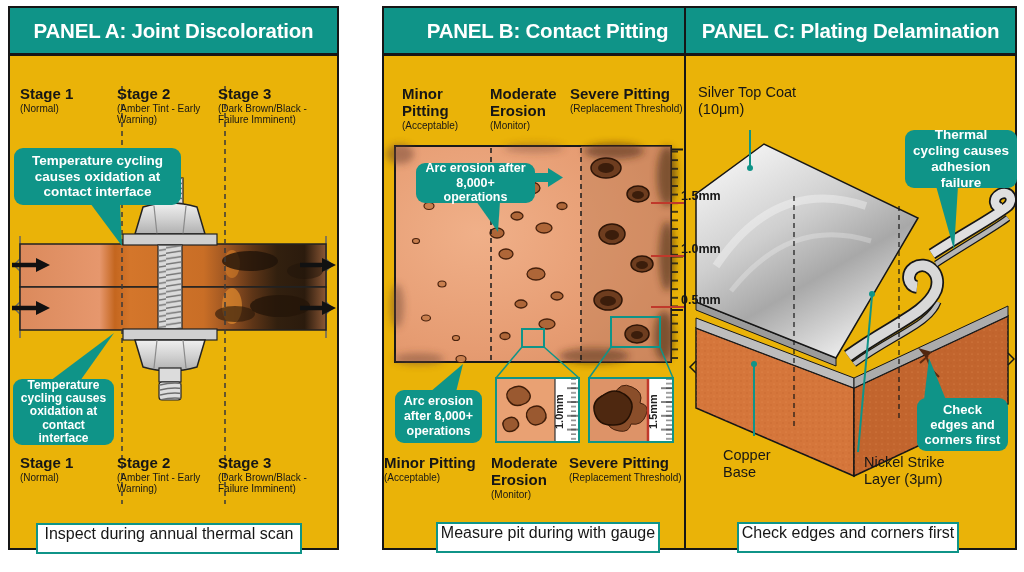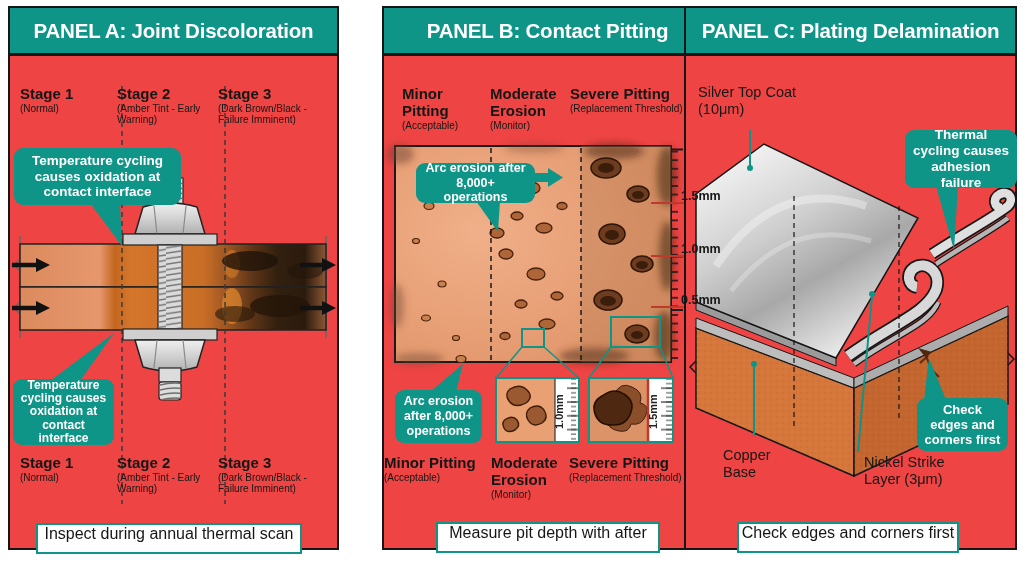--- a/index.html
+++ b/index.html
@@ -1,17 +1,17 @@
 <!DOCTYPE html>
 <html><head>
 <meta charset="utf-8">
 <style>
   html,body{margin:0;padding:0;background:#ffffff;font-family:"Liberation Sans",sans-serif;}
   .canvas{position:relative;width:1024px;height:572px;background:#fff;overflow:hidden;}
-  .panel{position:absolute;top:6px;height:544px;border:2px solid #161616;background:#ef4444;box-sizing:border-box;}
+  .panel{position:absolute;top:6px;height:544px;border:2px solid #161616;background:#eab308;box-sizing:border-box;}
   #panelA{left:8px;width:331px;}
   #panelB{left:346px;width:331px;margin-left:36px;}
   #panelC{left:684px;width:333px;}
   .panel-header{height:48px;background:#0F9488;border-bottom:3px solid #161616;display:flex;align-items:center;justify-content:center;box-sizing:border-box;}
   .panel-header h1{margin:0;color:#fff;font-size:20.5px;font-weight:bold;letter-spacing:-0.2px;}
   .panel-body{position:relative;height:508px;}
   svg.illus{position:absolute;left:0;top:0;width:100%;height:100%;}
   .stage-label{position:absolute;color:#161616;line-height:1.13;}
   .lbl-name{font-weight:bold;font-size:15px;}
   .lbl-desc{font-size:10px;font-weight:400;}
@@ -333,21 +333,21 @@
       <div class="stage-label" style="left:107px;top:399px;width:90px;">
         <div class="lbl-name">Moderate Erosion</div>
         <div class="lbl-desc">(Monitor)</div>
       </div>
       <div class="stage-label" style="left:185px;top:399px;width:132px;">
         <div class="lbl-name">Severe Pitting</div>
         <div class="lbl-desc">(Replacement Threshold)</div>
       </div>
 
       <div class="footer-box" style="left:52px;top:466px;width:224px;height:31px;">
-        <span>Measure pit depth with after</span>
+        <span>Measure pit during with gauge</span>
       </div>
     </div>
   </section>
 
   <section class="panel" id="panelC">
     <header class="panel-header">
       <h1>PANEL C: Plating Delamination</h1>
     </header>
     <div class="panel-body">
 

